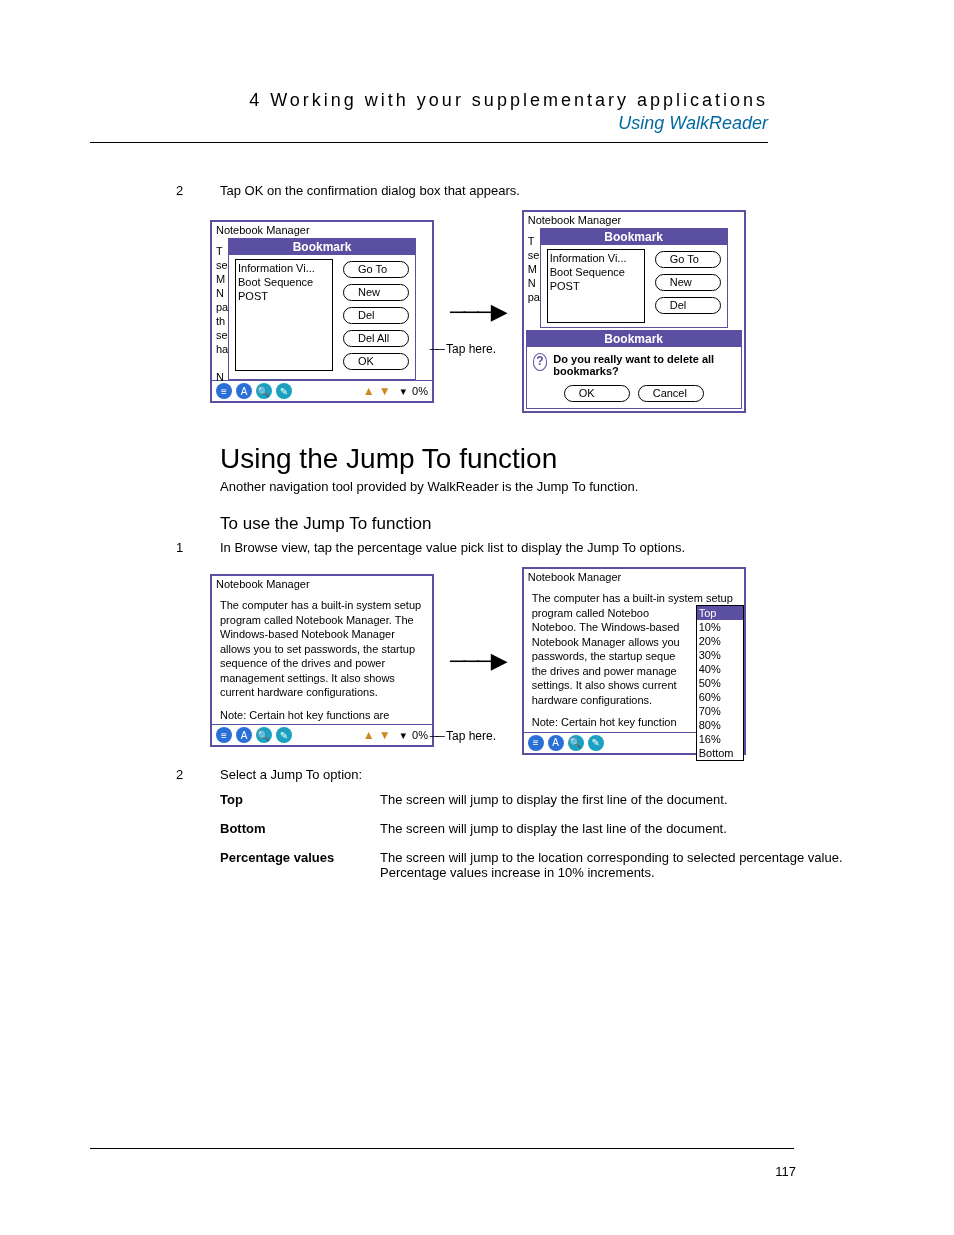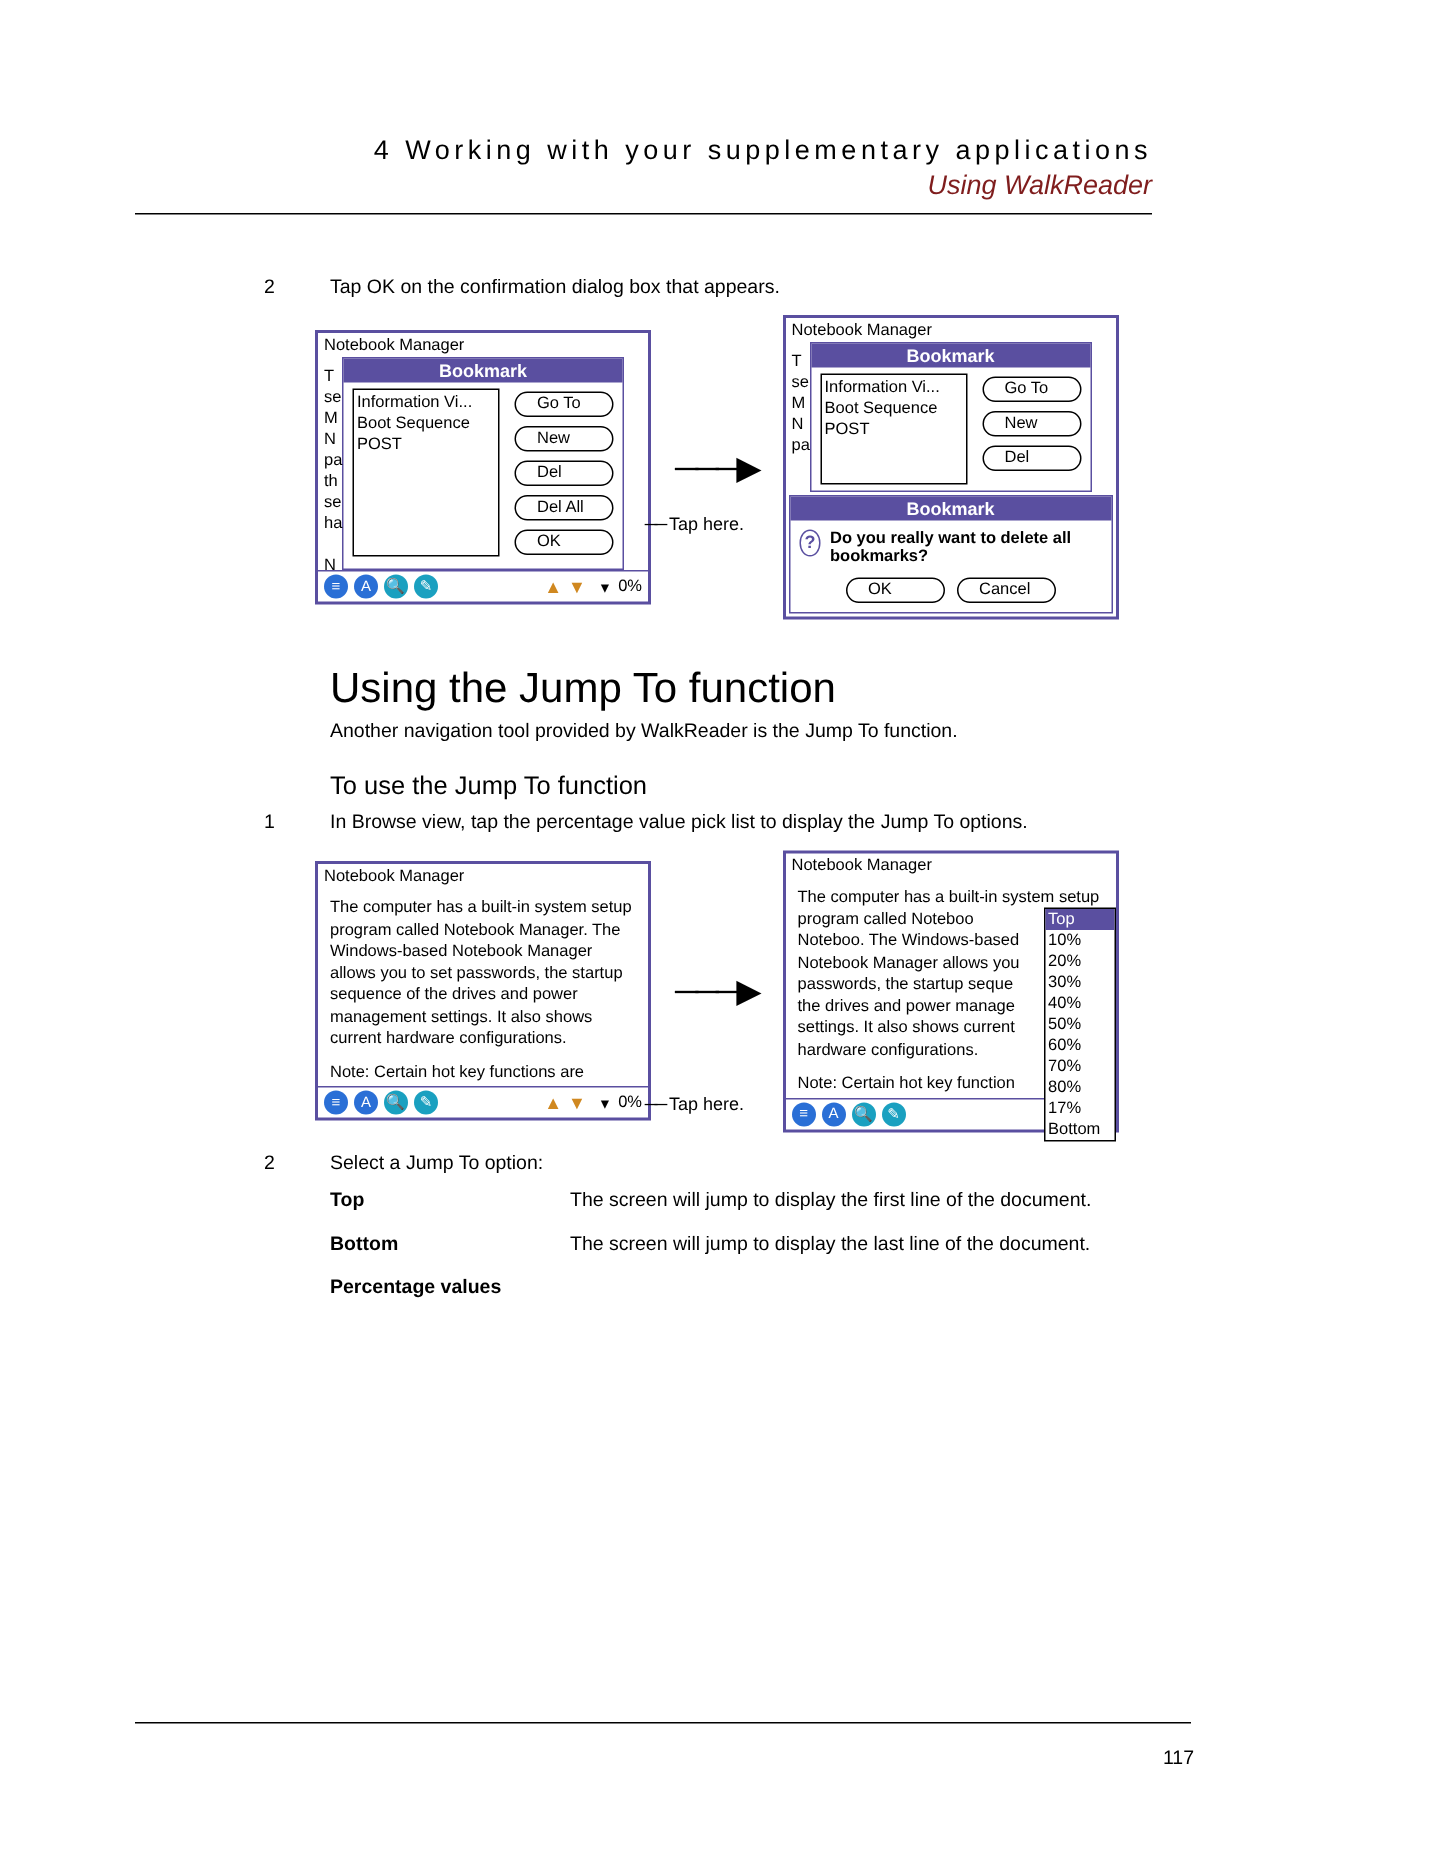--- a/index.html
+++ b/index.html
@@ -23,21 +23,21 @@
   }
   .chapter-title {
     font-size: 18px;
     letter-spacing: 3px;
     color: #000;
     font-weight: normal;
   }
   .section-title {
     font-size: 18px;
     font-style: italic;
-    color: #7f1d1d;
+    color: #0369a1;
     margin-top: 2px;
   }
   .hr {
     border: none;
     border-top: 1px solid #000;
     margin: 8px 0 40px 0;
   }
   .content {
     margin-left: 130px;
     width: 640px;
@@ -371,21 +371,21 @@
           <div class="jump-menu">
             <div class="sel">Top</div>
             <div>10%</div>
             <div>20%</div>
             <div>30%</div>
             <div>40%</div>
             <div>50%</div>
             <div>60%</div>
             <div>70%</div>
             <div>80%</div>
-            <div>17%</div>
+            <div>16%</div>
             <div>Bottom</div>
           </div>
         </div>
         <div class="toolbar">
           <span class="tb-icon tb-blue">≡</span>
           <span class="tb-icon tb-blue">A</span>
           <span class="tb-icon tb-teal">🔍</span>
           <span class="tb-icon tb-teal">✎</span>
           <span class="tb-spacer"></span>
           <span class="tb-up">▲</span>
@@ -403,20 +403,21 @@
       <div class="opt-row">
         <div class="opt-term">Top</div>
         <div class="opt-desc">The screen will jump to display the first line of the document.</div>
       </div>
       <div class="opt-row">
         <div class="opt-term">Bottom</div>
         <div class="opt-desc">The screen will jump to display the last line of the document.</div>
       </div>
       <div class="opt-row">
         <div class="opt-term">Percentage values</div>
+        <div class="opt-desc">The screen will jump to the location corresponding to selected percentage value. Percentage values increase in 10% increments.</div>
       </div>
     </div>
 
   </div>
 
   <hr class="footer-hr">
   <div class="page-num">117</div>
 </div>
 
 </body></html>

